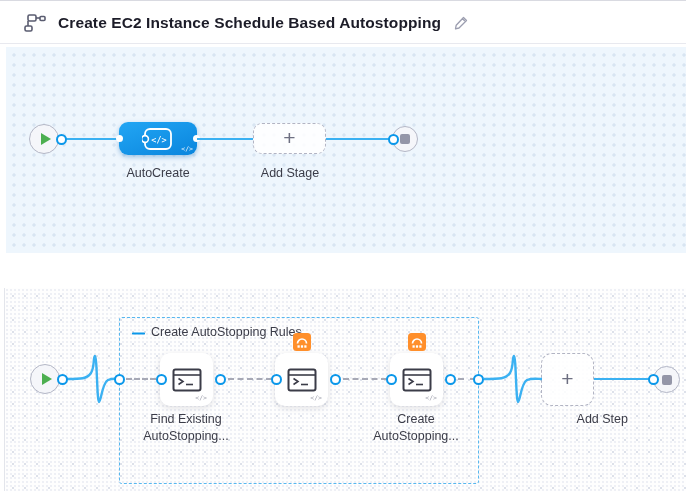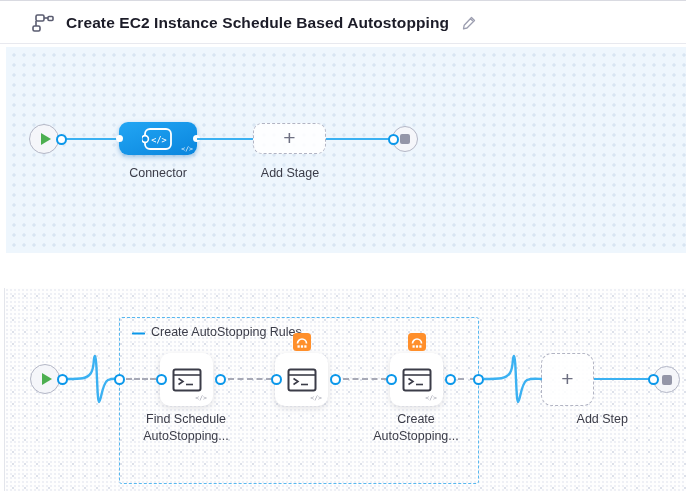--- a/index.html
+++ b/index.html
@@ -2,21 +2,21 @@
 <html><head>
 <meta charset="utf-8">
 <style>
   * { margin:0; padding:0; box-sizing:border-box; }
   html,body { width:686px; height:491px; overflow:hidden; background:#fff;
               font-family:"Liberation Sans", sans-serif; }
   #app { position:relative; width:686px; height:491px; background:#fff; border-top:1px solid #d9dae1; }
 
   
   .header { position:absolute; left:0; top:1px; width:686px; height:42px; background:#fff;
-            border-bottom:1px solid #e8e9ef; display:flex; align-items:center; padding-left:30px; }
+            border-bottom:1px solid #e8e9ef; display:flex; align-items:center; padding-left:22px; }
   .header .title { font-size:15.5px; font-weight:bold; color:#1c1c28; margin-left:12px; letter-spacing:.1px; }
   .hdr-icon { width:24px; height:20px; display:inline-block; }
   .pencil { margin-left:12px; width:16px; height:16px; display:inline-block; cursor:pointer; }
 
   
   .canvas1 { position:absolute; left:6px; top:46px; width:680px; height:206px;
              background-color:#eef6fd;
              background-image: radial-gradient(circle, #d8e5f2 1.5px, transparent 1.7px);
              background-size:10px 10px; background-position:3px 3px; }
   .canvas2 { position:absolute; left:4px; top:287px; width:682px; height:204px;
@@ -104,21 +104,21 @@
     <div class="stage-node" style="left:113px; top:75px;">
       <svg width="32" height="26" viewBox="0 0 32 26">
         <rect x="3" y="3" width="26" height="20" rx="5" fill="none" stroke="#fff" stroke-width="1.8"></rect>
         <circle cx="3" cy="13" r="3.4" fill="#0d8ce2" stroke="#fff" stroke-width="1.6"></circle>
         <text x="17" y="16.5" font-size="8.5" fill="#fff" text-anchor="middle" font-family="DejaVu Sans Mono, monospace">&lt;/&gt;</text>
       </svg>
       <span class="edge-dot" style="left:-3px;"></span>
       <span class="edge-dot" style="right:-3px;"></span>
       <span class="mini-code">&lt;/&gt;</span>
     </div>
-    <div class="node-label" style="left:92px; top:118px; width:120px;">Connector</div>
+    <div class="node-label" style="left:92px; top:118px; width:120px;">AutoCreate</div>
 
     <div class="hline" style="left:191px; top:91px; width:56px;"></div>
 
     <div class="dashed-box" style="left:247px; top:76px; width:73px; height:31px;">
       <span class="plus">+</span>
     </div>
     <div class="node-label" style="left:224px; top:118px; width:120px;">Add Stage</div>
 
     <div class="hline" style="left:320px; top:91px; width:66px;"></div>
     <span class="ring" style="left:382px; top:87px;"></span>
@@ -158,21 +158,21 @@
       <svg width="30" height="24" viewBox="0 0 30 24">
         <rect x="1.5" y="1.5" width="27" height="21" rx="2" fill="#fff" stroke="#3b3c48" stroke-width="2"></rect>
         <line x1="1.5" y1="7" x2="28.5" y2="7" stroke="#3b3c48" stroke-width="1.6"></line>
         <path d="M6.5 10.5 L11 13.5 L6.5 16.5" fill="none" stroke="#3b3c48" stroke-width="1.6"></path>
         <line x1="14" y1="16.5" x2="21" y2="16.5" stroke="#3b3c48" stroke-width="1.6"></line>
       </svg>
       <span class="mini-code-gray">&lt;/&gt;</span>
     </div>
     <span class="ring" style="left:210px; top:86px;"></span>
     <div class="node-label" style="left:121px; top:123px; width:120px;">
-      <div>Find Schedule</div>
+      <div>Find Existing</div>
       <div>AutoStopping...</div>
     </div>
 
     <div class="dline" style="left:223px; top:90px; width:44px;"></div>
     <span class="ring" style="left:266px; top:86px;"></span>
 
     <div class="step-node" style="left:270px; top:65px;">
       <span class="badge">
         <svg width="18" height="18" viewBox="0 0 18 18">
           <rect x="0" y="0" width="18" height="18" rx="3.5" fill="#ff8f2b"></rect>

